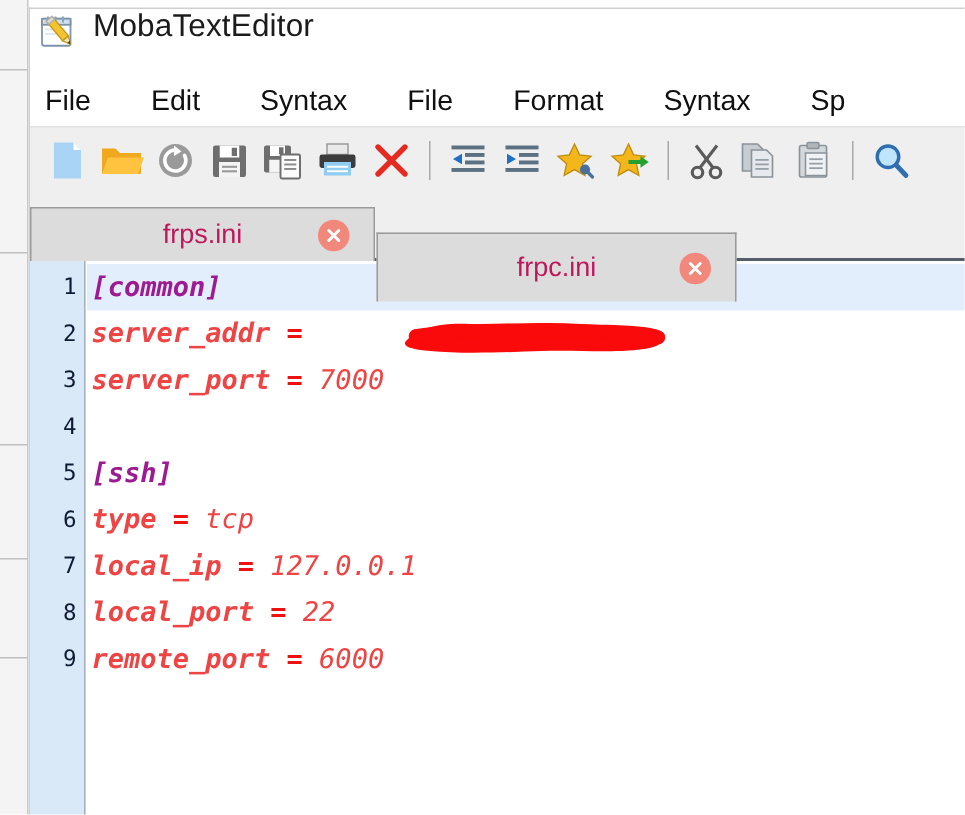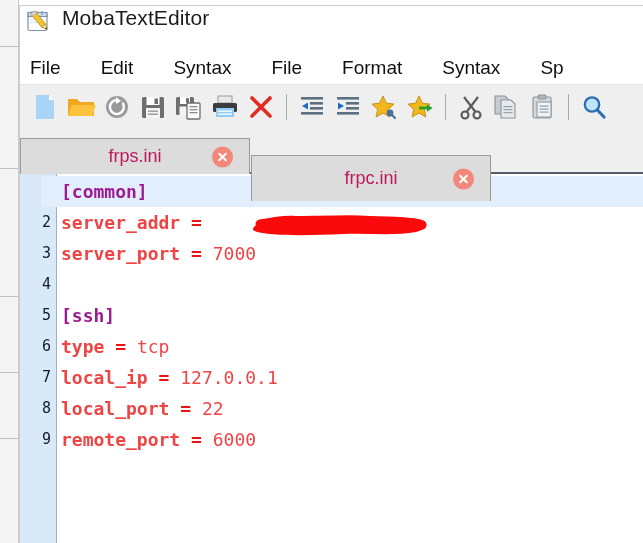--- a/index.html
+++ b/index.html
@@ -208,27 +208,28 @@
     left: 0;
     width: 31px;
     text-align: right;
     font-family: "DejaVu Sans Mono", monospace;
     font-size: 15px;
     color: #101a33;
     line-height: 31px;
   }
   .ln-text-wrap {
     position: absolute;
-    left: 21px;
+    left: 38px;
     right: 0;
     height: 31px;
     line-height: 31px;
-    padding-left: 20px;
+    padding-left: 3px;
     box-sizing: border-box;
     white-space: pre;
+    font-style: italic;
   }
   .tok {
     font-family: "DejaVu Sans Mono", monospace;
     font-size: 18px;
     line-height: 31px;
     white-space: pre;
   }
   .tok-section { color: #9d1a92; font-weight: bold; }
   .tok-key     { color: #ef4444; font-weight: bold; }
   .tok-eq      { color: #ee1111; font-weight: bold; }

